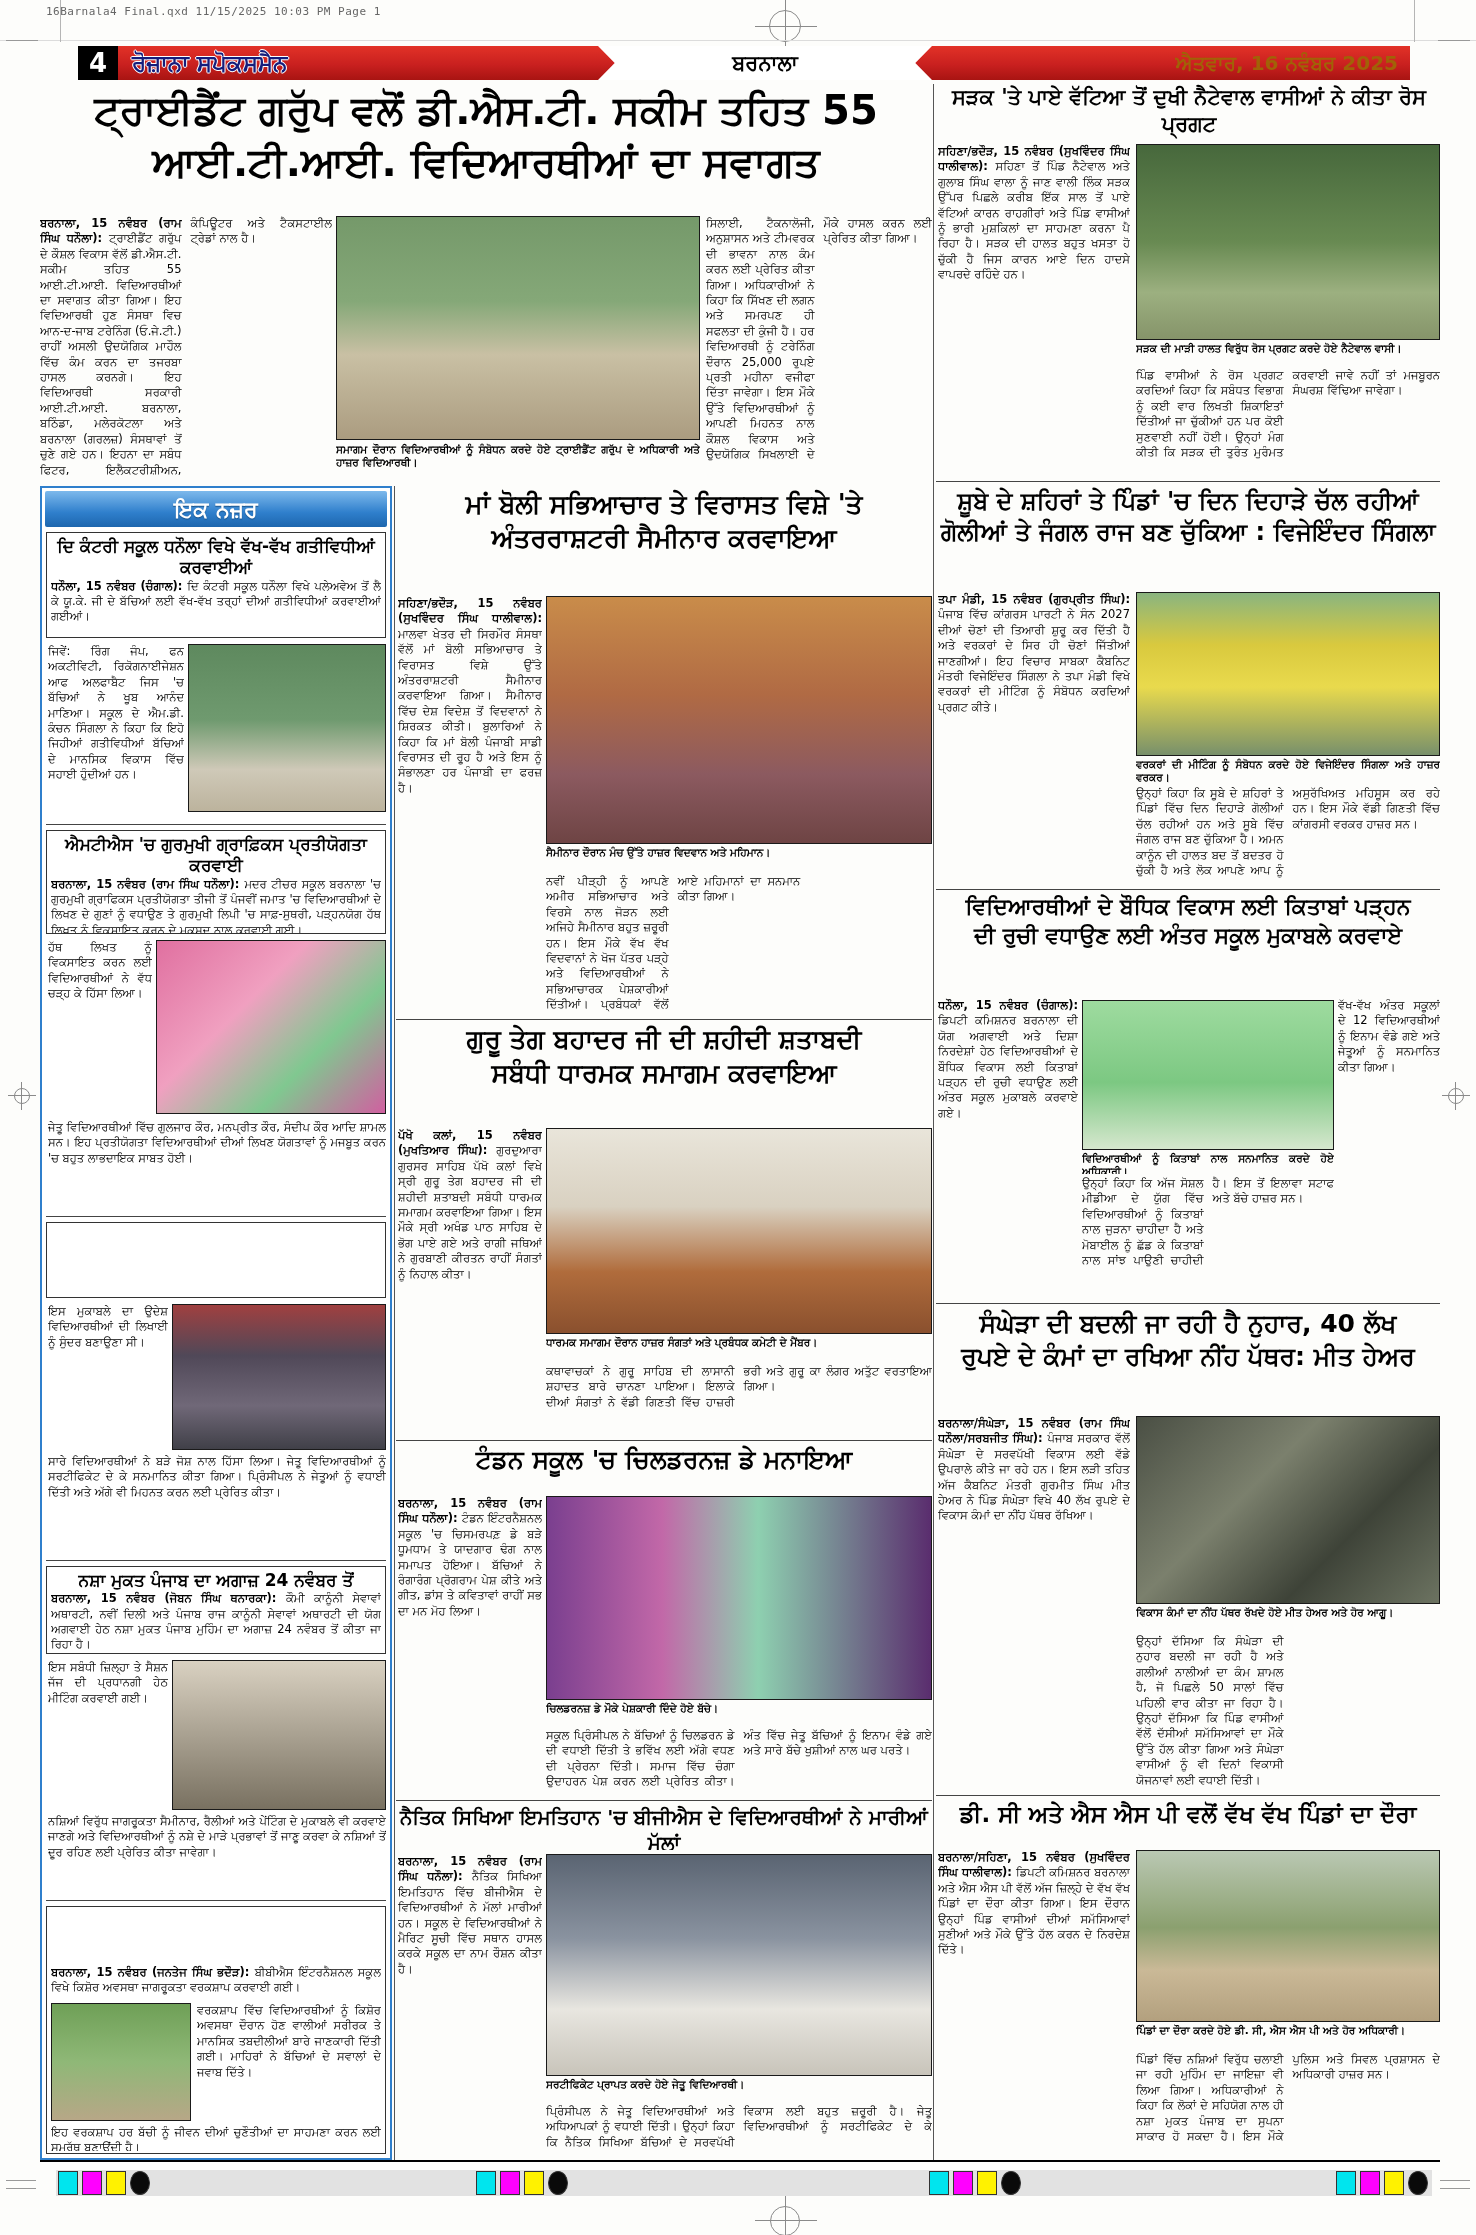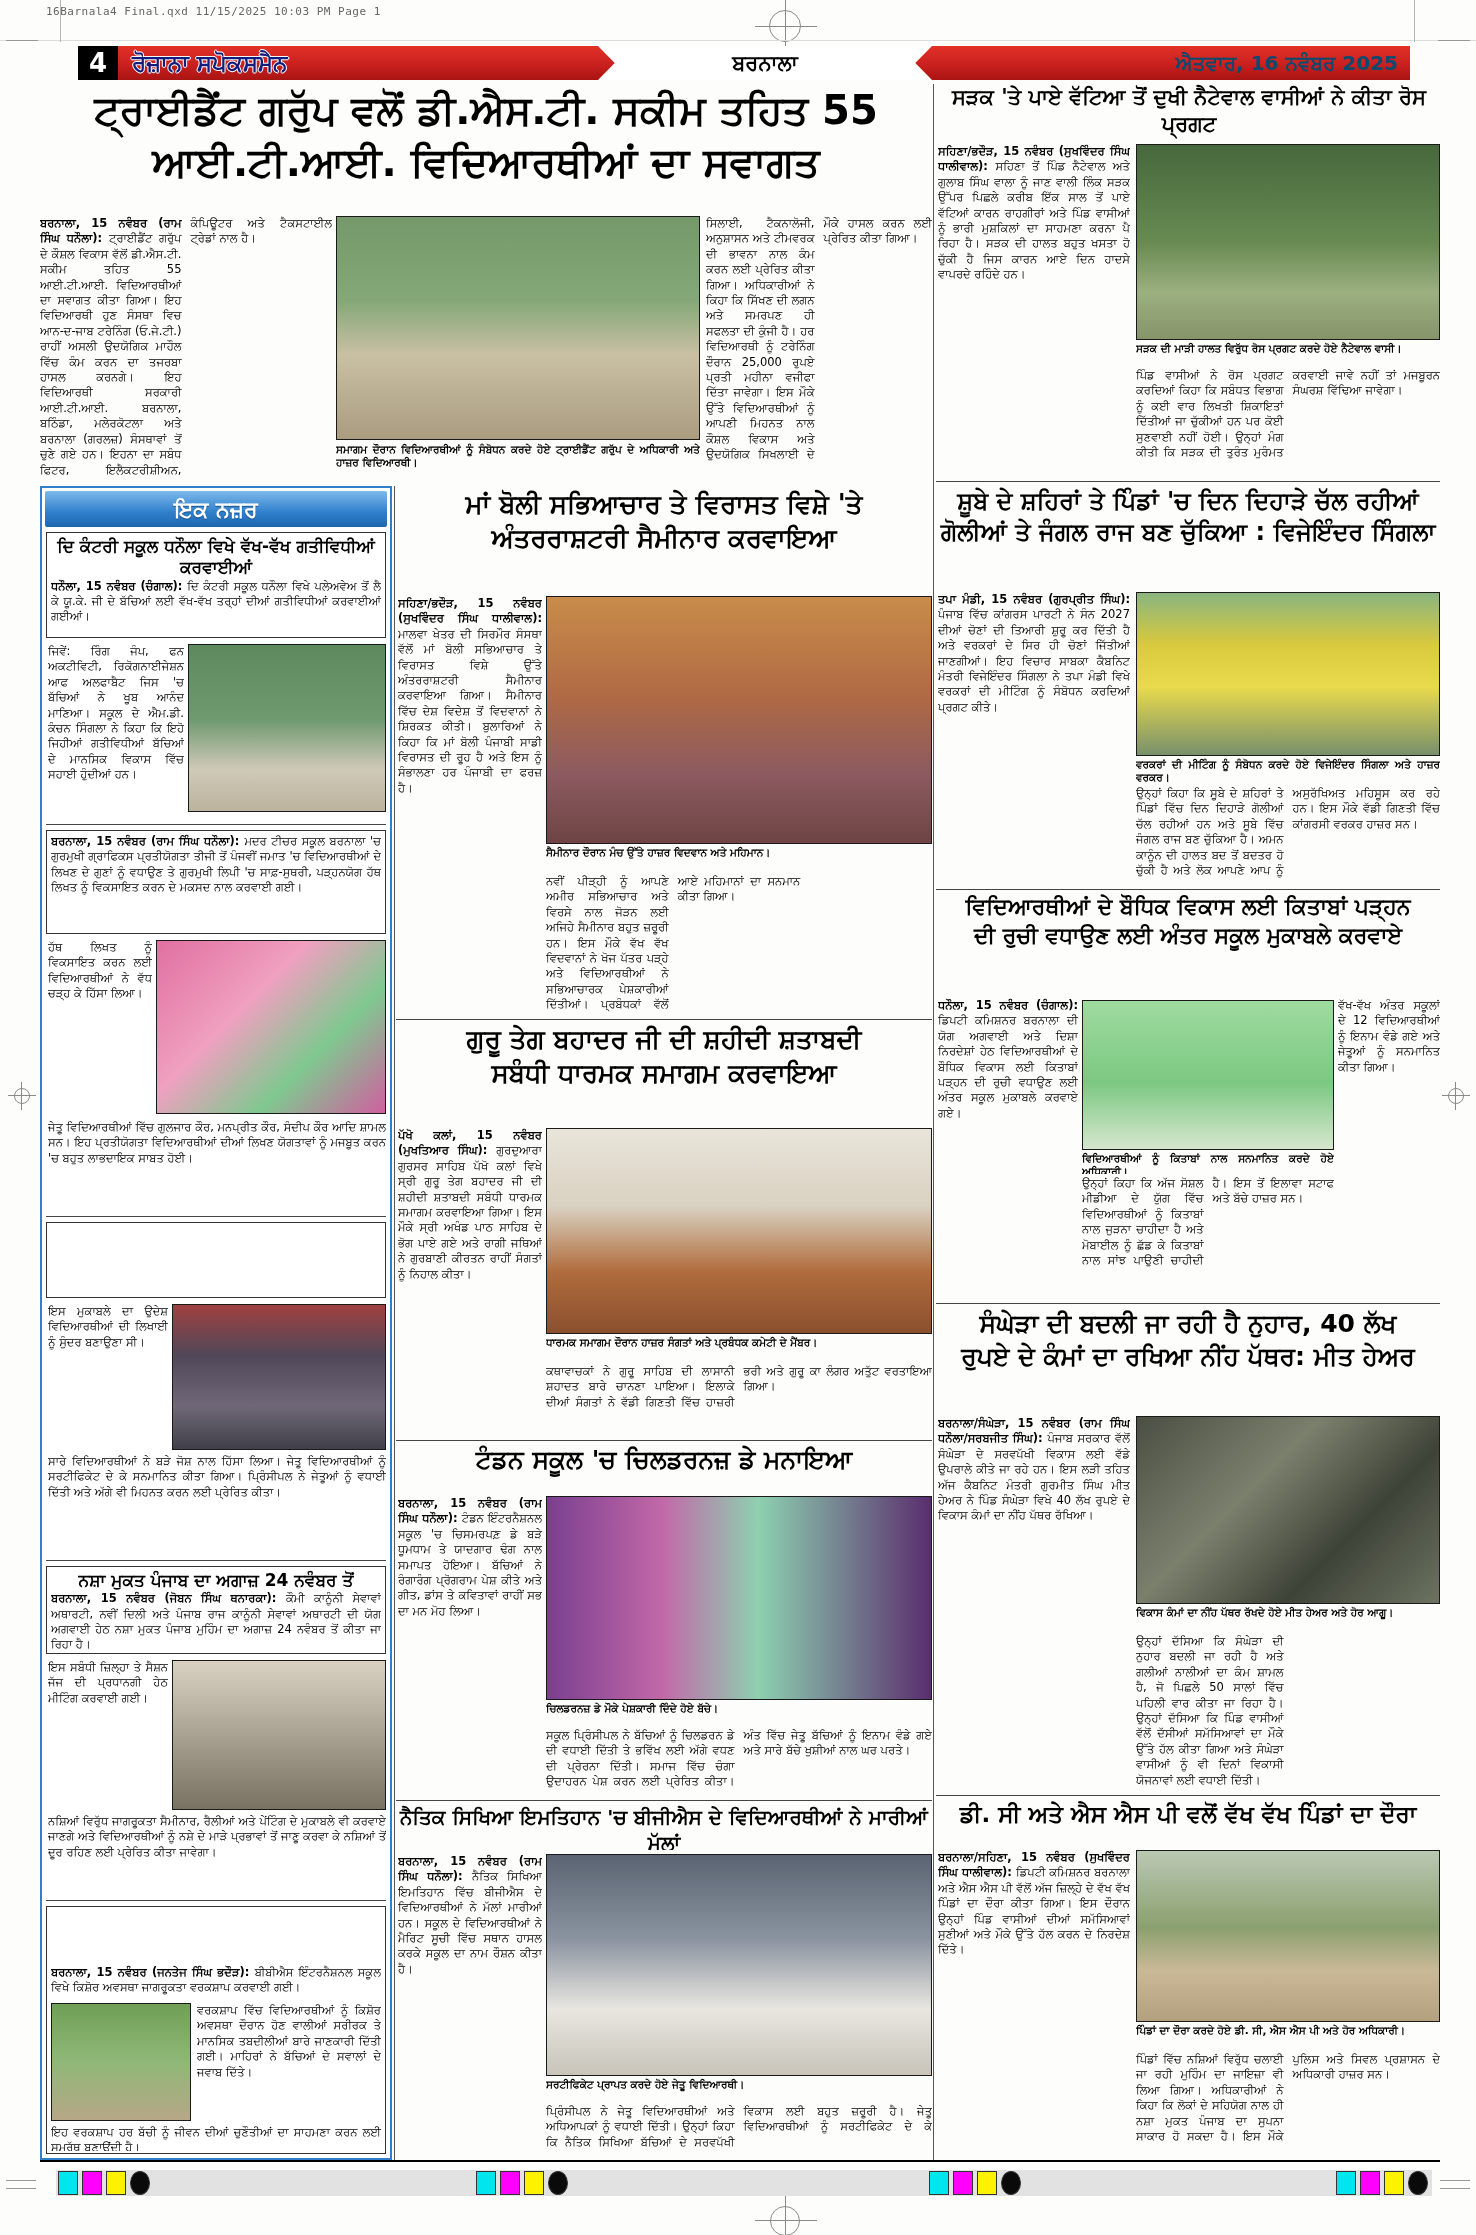--- a/index.html
+++ b/index.html
@@ -20,21 +20,21 @@
   .crop{position:absolute;background:#b5b5b5;}
   .regline{position:absolute;background:#8a8a8a;}
   .regcircle{position:absolute;border:1px solid #8a8a8a;border-radius:50%;background:transparent;box-sizing:border-box;}
   
   .pageno{background:#000;color:#fff;font-weight:bold;font-size:26px;display:flex;align-items:center;justify-content:center;}
   .redbar{background:linear-gradient(180deg,#e23227 0%,#c9201f 55%,#a81412 100%);}
   .masthead{font-size:23px;font-weight:bold;color:#151d7c;
             text-shadow:-1px 0 0 #fff,1px 0 0 #fff,0 -1px 0 #fff,0 1px 0 #fff;}
   .centerband{background:#fff;clip-path:polygon(0 0,100% 0,95% 50%,100% 100%,0 100%,5% 50%);
               display:flex;align-items:center;justify-content:center;font-weight:bold;font-size:21px;color:#000;}
-  .datebox{color:#0c4a6e;font-weight:bold;font-size:20px;text-align:right;}
+  .datebox{color:#a16207;font-weight:bold;font-size:20px;text-align:right;}
   
   .iknazar{border:2px solid #2f7fcc;background:#fff;box-sizing:border-box;}
   .ikband{background:linear-gradient(180deg,#7db9ec 0%,#2f7fcc 60%,#1d66ae 100%);color:#fff;
           font-weight:bold;font-size:22px;display:flex;align-items:center;justify-content:center;border-radius:2px;
           text-shadow:0 1px 1px #16518a;}
   .ikhlbox{border:1px solid #333;box-sizing:border-box;padding:3px 4px;overflow:hidden;}
   .ikhl{font-weight:bold;font-size:17px;line-height:1.25;text-align:center;white-space:pre-line;}
   .ikitembox{border:1px solid #333;box-sizing:border-box;}
   
   .ph-trident{background:linear-gradient(180deg,#75996a 0%,#85a878 38%,#c9c0a4 62%,#ab9c80 100%);}
@@ -237,20 +237,21 @@
       </div>
       <div class="abs bt" style="left:6px;top:156px;width:136px;height:170px;">
         <span>ਜਿਵੇਂ: ਰਿੰਗ ਜੰਪ, ਫਨ ਅਕਟੀਵਿਟੀ, ਰਿਕੋਗਨਾਈਜੇਸ਼ਨ ਆਫ ਅਲਫਾਬੈਟ ਜਿਸ 'ਚ ਬੱਚਿਆਂ ਨੇ ਖੂਬ ਆਨੰਦ ਮਾਣਿਆ। ਸਕੂਲ ਦੇ ਐਮ.ਡੀ. ਕੰਚਨ ਸਿੰਗਲਾ ਨੇ ਕਿਹਾ ਕਿ ਇਹੋ ਜਿਹੀਆਂ ਗਤੀਵਿਧੀਆਂ ਬੱਚਿਆਂ ਦੇ ਮਾਨਸਿਕ ਵਿਕਾਸ ਵਿੱਚ ਸਹਾਈ ਹੁੰਦੀਆਂ ਹਨ।</span>
       </div>
       <div class="abs photo ph-country" style="left:146px;top:156px;width:198px;height:168px;"></div>
     </div>
     <div class="hrule" style="left:4px;top:336px;width:340px;"></div>
 
     <div>
       <div class="abs ikhlbox" style="left:4px;top:342px;width:340px;height:104px;">
+        <div class="ikhl">ਐਮਟੀਐਸ 'ਚ ਗੁਰਮੁਖੀ ਗ੍ਰਾਫ਼ਿਕਸ ਪ੍ਰਤੀਯੋਗਤਾ ਕਰਵਾਈ</div>
         <div class="bt" style="height:74px;"><b class="dl">ਬਰਨਾਲਾ, 15 ਨਵੰਬਰ (ਰਾਮ ਸਿੰਘ ਧਨੌਲਾ):</b><span>ਮਦਰ ਟੀਚਰ ਸਕੂਲ ਬਰਨਾਲਾ 'ਚ ਗੁਰਮੁਖੀ ਗ੍ਰਾਫਿਕਸ ਪ੍ਰਤੀਯੋਗਤਾ ਤੀਜੀ ਤੋਂ ਪੰਜਵੀਂ ਜਮਾਤ 'ਚ ਵਿਦਿਆਰਥੀਆਂ ਦੇ ਲਿਖਣ ਦੇ ਗੁਣਾਂ ਨੂੰ ਵਧਾਉਣ ਤੇ ਗੁਰਮੁਖੀ ਲਿਪੀ 'ਚ ਸਾਫ਼-ਸੁਥਰੀ, ਪੜ੍ਹਨਯੋਗ ਹੱਥ ਲਿਖਤ ਨੂੰ ਵਿਕਸਾਇਤ ਕਰਨ ਦੇ ਮਕਸਦ ਨਾਲ ਕਰਵਾਈ ਗਈ।</span></div>
       </div>
       <div class="abs bt" style="left:6px;top:452px;width:104px;height:176px;">
         <span>ਹੱਥ ਲਿਖਤ ਨੂੰ ਵਿਕਸਾਇਤ ਕਰਨ ਲਈ ਵਿਦਿਆਰਥੀਆਂ ਨੇ ਵੱਧ ਚੜ੍ਹ ਕੇ ਹਿੱਸਾ ਲਿਆ।</span>
       </div>
       <div class="abs photo ph-mts" style="left:114px;top:452px;width:230px;height:174px;"></div>
       <div class="abs bt" style="left:6px;top:632px;width:338px;height:92px;">
         <span>ਜੇਤੂ ਵਿਦਿਆਰਥੀਆਂ ਵਿੱਚ ਗੁਲਜਾਰ ਕੌਰ, ਮਨਪ੍ਰੀਤ ਕੌਰ, ਸੰਦੀਪ ਕੌਰ ਆਦਿ ਸ਼ਾਮਲ ਸਨ। ਇਹ ਪ੍ਰਤੀਯੋਗਤਾ ਵਿਦਿਆਰਥੀਆਂ ਦੀਆਂ ਲਿਖਣ ਯੋਗਤਾਵਾਂ ਨੂੰ ਮਜਬੂਤ ਕਰਨ 'ਚ ਬਹੁਤ ਲਾਭਦਾਇਕ ਸਾਬਤ ਹੋਈ।</span>
       </div>
     </div>

